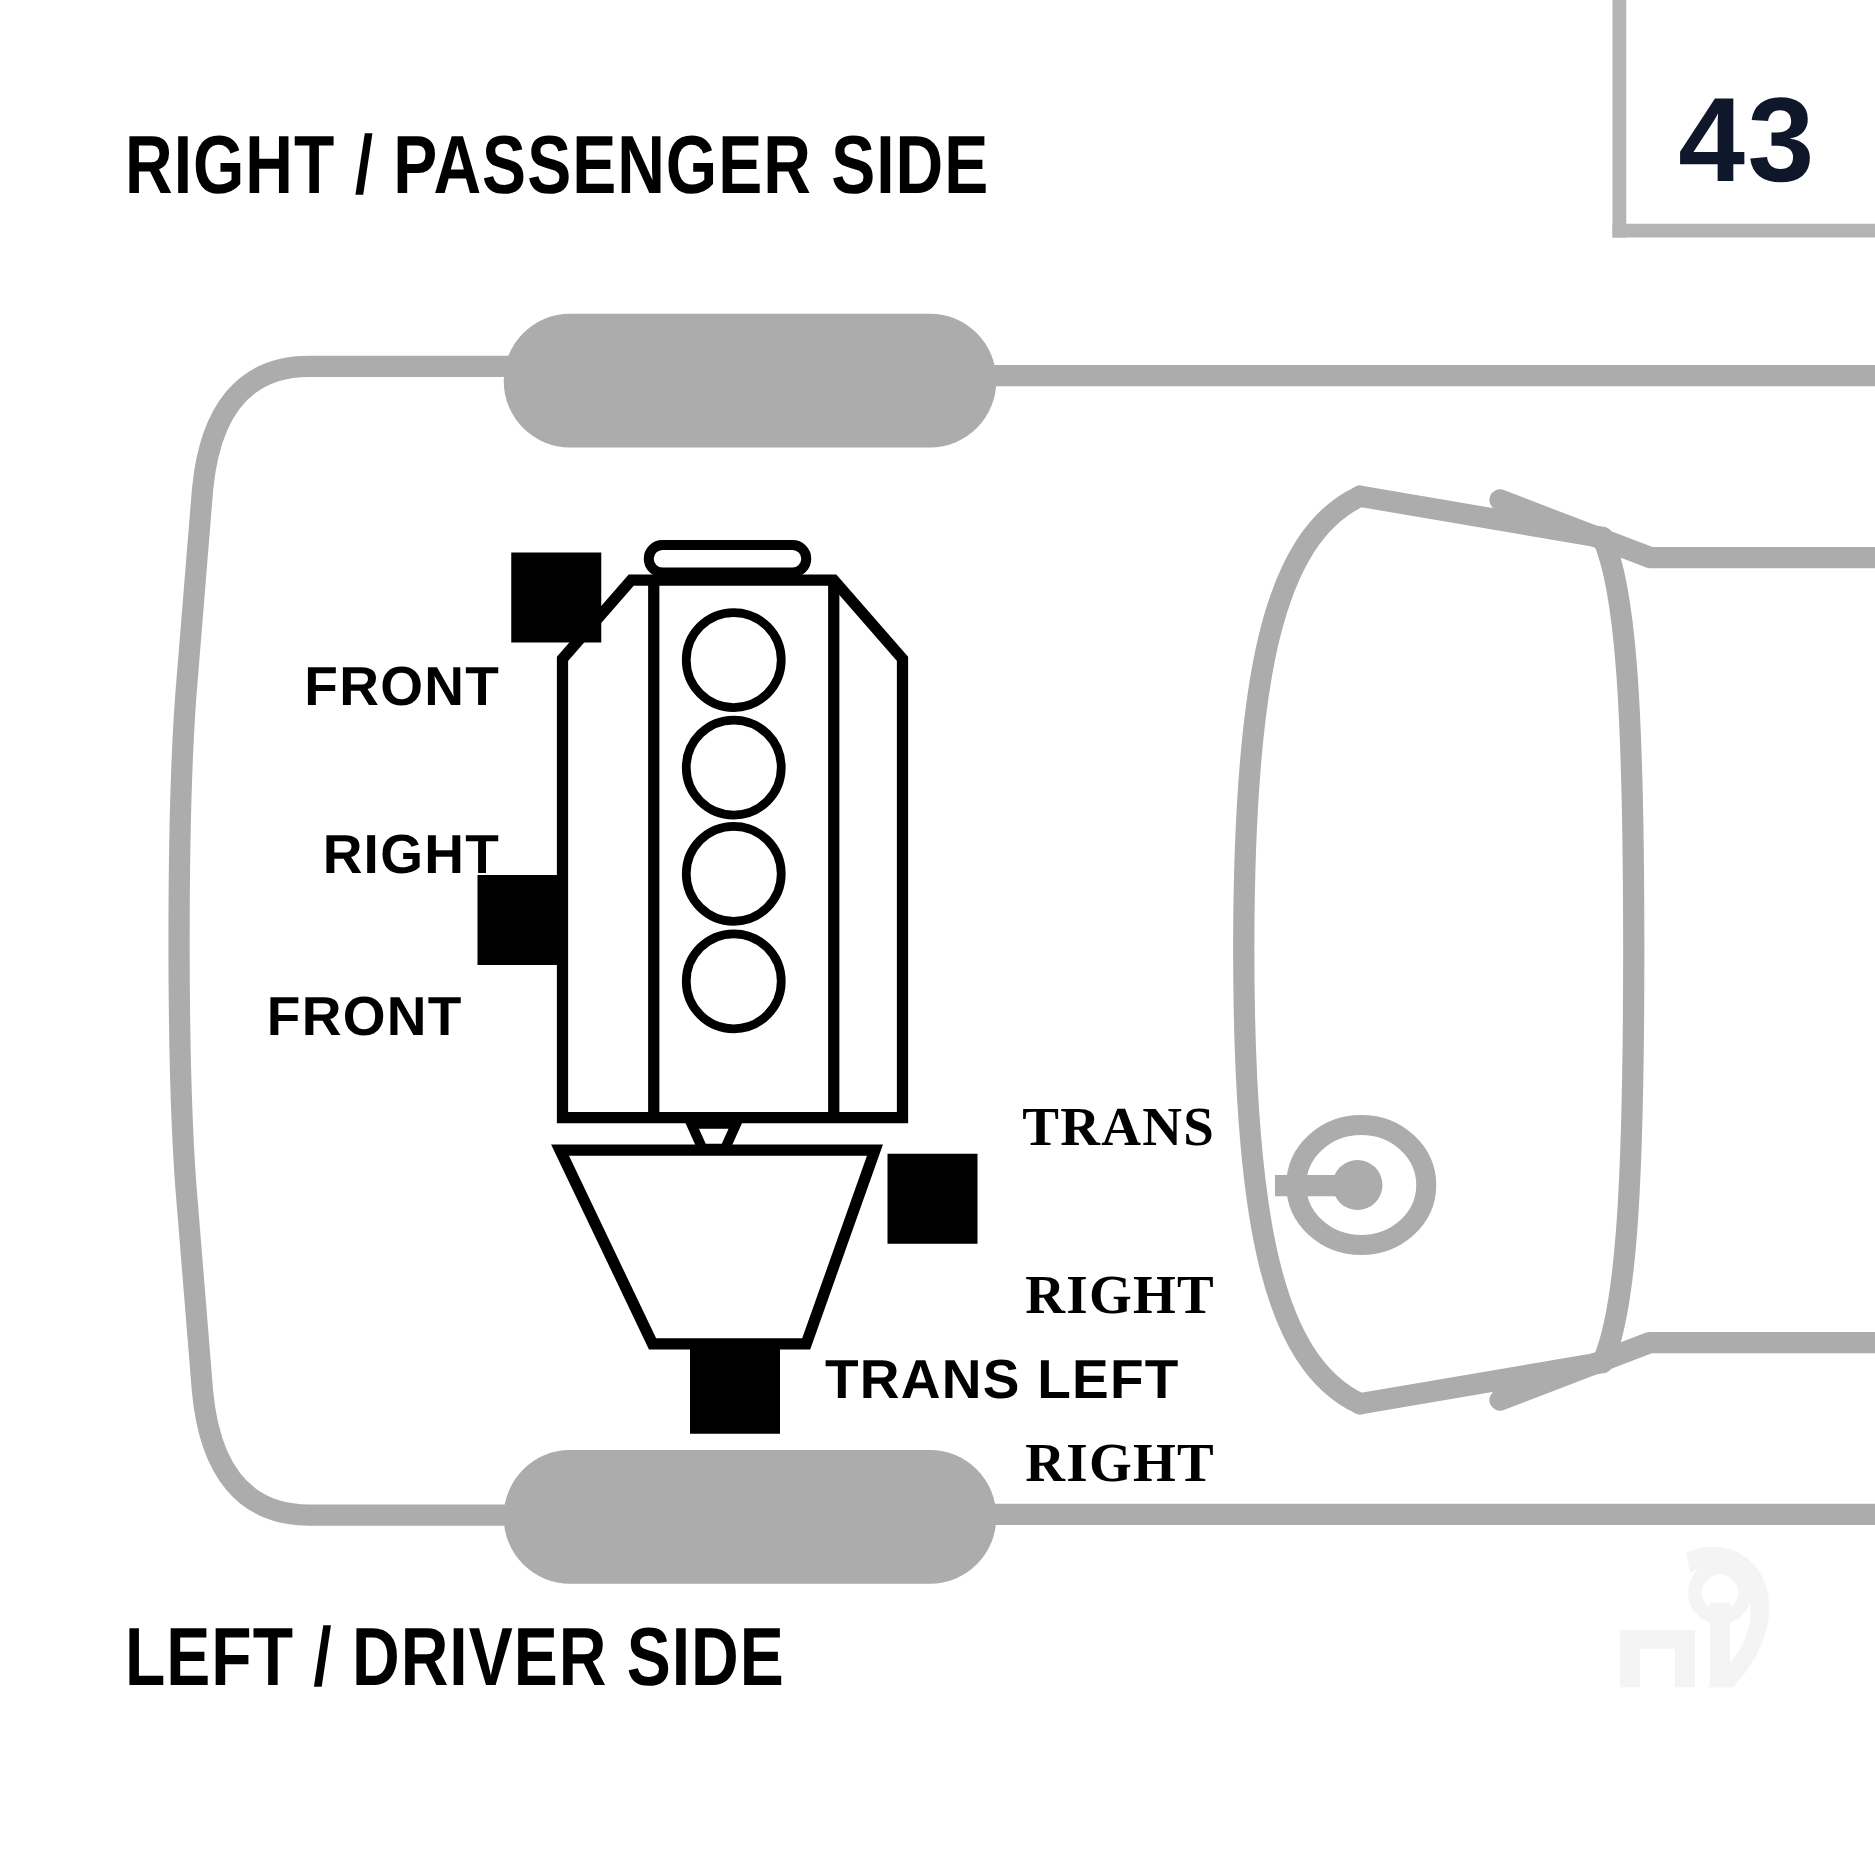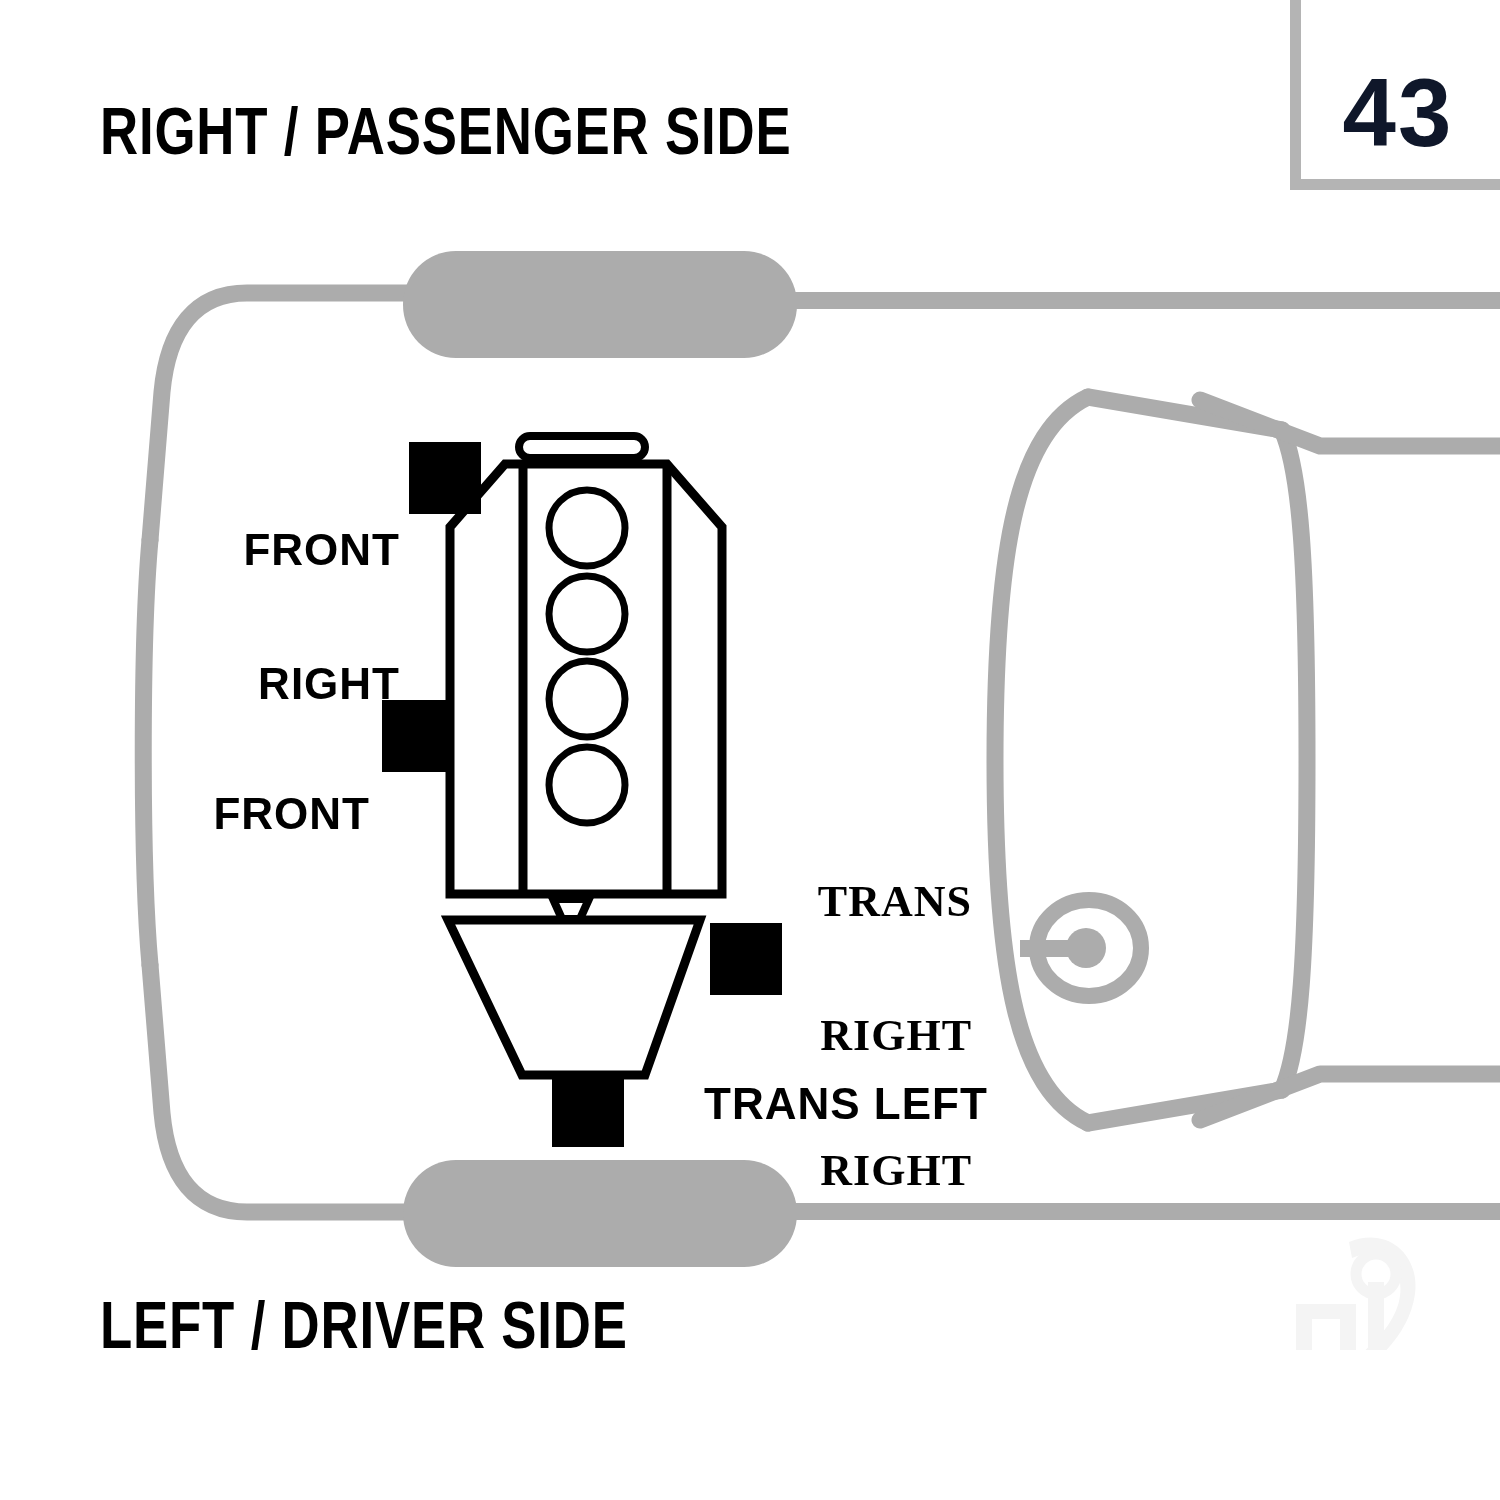--- a/index.html
+++ b/index.html
@@ -72,21 +72,20 @@
     left: 772px;
     top: 790px;
     width: 200px;
     text-align: right;
     font-family: Liberation Serif, serif;
   }
   #label-trans-left {
     left: 660px;
     top: 1082px;
     text-align: left;
-    margin-left: 44px;
   }
   
   #fignum-box {
     position: absolute;
     left: 1290px;
     top: -10px;
     width: 220px;
     height: 200px;
     background: #ffffff;
     border-left: 11px solid #b4b4b4;

